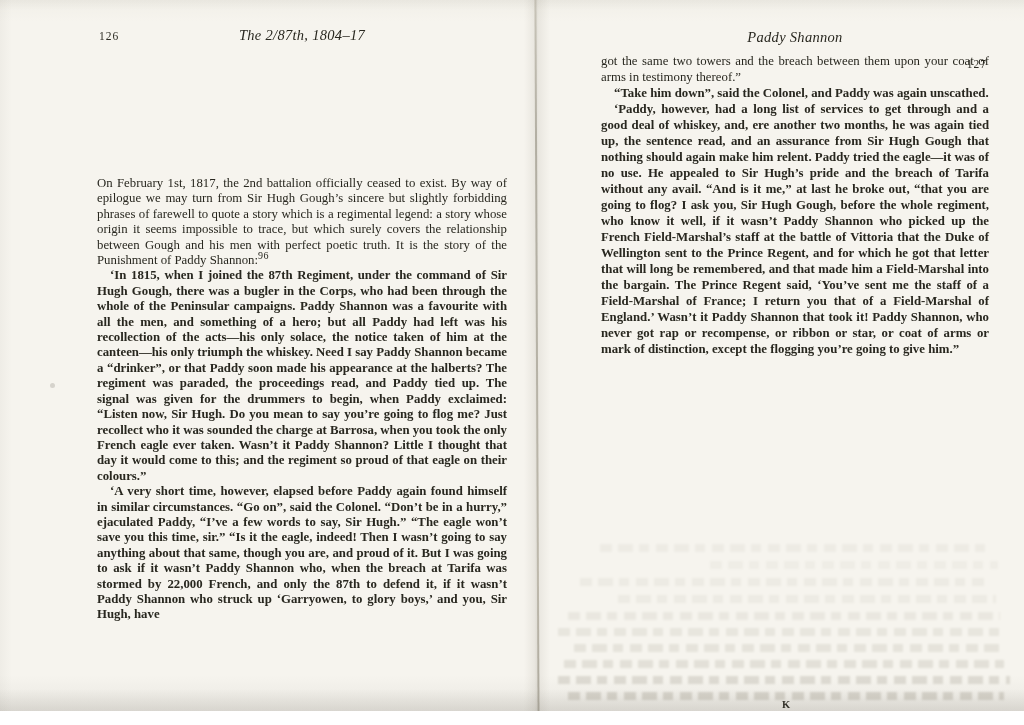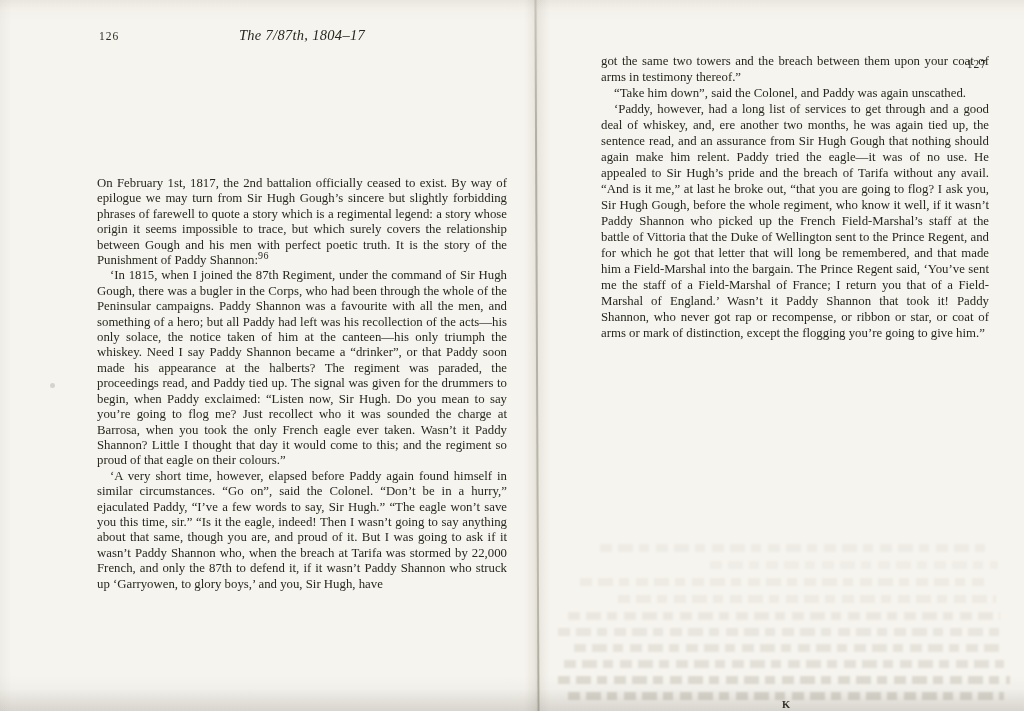--- a/index.html
+++ b/index.html
@@ -48,21 +48,21 @@
   .pagenum-left{left:2px;top:3px;}
   .pagenum-right{right:2px;top:5px;margin-top:24px;}
   .runhead{position:absolute;left:0;right:0;text-align:center;
     font-style:italic;font-size:14.5px;letter-spacing:0.3px;color:#28271f;}
 
   
   .bodytext{position:absolute;text-align:justify;color:#28271f;}
   .body-left{left:97px;top:176px;width:410px;font-size:12.8px;line-height:15.4px;}
   .body-right{left:601px;top:53px;width:388px;font-size:12.8px;line-height:16px;}
   .bodytext p{margin:0;padding:0;}
-  .ind{text-indent:13px;}
+  .ind{text-indent:13px;font-weight:bold;}
   sup.fnref{font-size:10px;line-height:0;vertical-align:super;letter-spacing:0.5px;}
 
   
   .sig{position:absolute;left:776px;top:699px;width:20px;text-align:center;
     font-size:10.5px;font-weight:bold;color:#33322a;}
 
   
   .ghost{position:absolute;left:558px;top:540px;width:458px;height:168px;pointer-events:none;}
   .gl{position:absolute;height:8px;filter:blur(1.3px);
     background:repeating-linear-gradient(90deg,
@@ -79,31 +79,32 @@
   <div class="gutter-line"></div>
   <div class="left-shade"></div>
   <div class="right-shade"></div>
   <div class="top-shade"></div>
   <div class="bottom-shade"></div>
   <div class="speck"></div>
 
   <div>
     <div class="header header-left">
       <span class="pagenum pagenum-left">126</span>
-      <span class="runhead">The 7/87th, 1804–17</span>
+      <span class="runhead">The 2/87th, 1804–17</span>
     </div>
     <div class="bodytext body-left">
       <p><span>On February 1st, 1817, the 2nd battalion officially ceased to exist. By way of epilogue we may turn from Sir Hugh Gough’s sincere but slightly forbidding phrases of farewell to quote a story which is a regimental legend: a story whose origin it seems impossible to trace, but which surely covers the relationship between Gough and his men with perfect poetic truth. It is the story of the Punishment of Paddy Shannon:</span><sup class="fnref">96</sup></p>
       <p class="ind">‘In 1815, when I joined the 87th Regiment, under the command of Sir Hugh Gough, there was a bugler in the Corps, who had been through the whole of the Peninsular campaigns. Paddy Shannon was a favourite with all the men, and something of a hero; but all Paddy had left was his recollection of the acts—his only solace, the notice taken of him at the canteen—his only triumph the whiskey. Need I say Paddy Shannon became a “drinker”, or that Paddy soon made his appearance at the halberts? The regiment was paraded, the proceedings read, and Paddy tied up. The signal was given for the drummers to begin, when Paddy exclaimed: “Listen now, Sir Hugh. Do you mean to say you’re going to flog me? Just recollect who it was sounded the charge at Barrosa, when you took the only French eagle ever taken. Wasn’t it Paddy Shannon? Little I thought that day it would come to this; and the regiment so proud of that eagle on their colours.”</p>
       <p class="ind">‘A very short time, however, elapsed before Paddy again found himself in similar circumstances. “Go on”, said the Colonel. “Don’t be in a hurry,” ejaculated Paddy, “I’ve a few words to say, Sir Hugh.” “The eagle won’t save you this time, sir.” “Is it the eagle, indeed! Then I wasn’t going to say anything about that same, though you are, and proud of it. But I was going to ask if it wasn’t Paddy Shannon who, when the breach at Tarifa was stormed by 22,000 French, and only the 87th to defend it, if it wasn’t Paddy Shannon who struck up ‘Garryowen, to glory boys,’ and you, Sir Hugh, have</p>
     </div>
   </div>
 
   <div>
     <div class="header header-right">
+      <span class="runhead">Paddy Shannon</span>
       <span class="pagenum pagenum-right">127</span>
     </div>
     <div class="bodytext body-right">
       <p>got the same two towers and the breach between them upon your coat of arms in testimony thereof.”</p>
       <p class="ind">“Take him down”, said the Colonel, and Paddy was again unscathed.</p>
       <p class="ind">‘Paddy, however, had a long list of services to get through and a good deal of whiskey, and, ere another two months, he was again tied up, the sentence read, and an assurance from Sir Hugh Gough that nothing should again make him relent. Paddy tried the eagle—it was of no use. He appealed to Sir Hugh’s pride and the breach of Tarifa without any avail. “And is it me,” at last he broke out, “that you are going to flog? I ask you, Sir Hugh Gough, before the whole regiment, who know it well, if it wasn’t Paddy Shannon who picked up the French Field-Marshal’s staff at the battle of Vittoria that the Duke of Wellington sent to the Prince Regent, and for which he got that letter that will long be remembered, and that made him a Field-Marshal into the bargain. The Prince Regent said, ‘You’ve sent me the staff of a Field-Marshal of France; I return you that of a Field-Marshal of England.’ Wasn’t it Paddy Shannon that took it! Paddy Shannon, who never got rap or recompense, or ribbon or star, or coat of arms or mark of distinction, except the flogging you’re going to give him.”</p>
     </div>
 
     <div class="ghost">
       <div class="gl" style="top:4px;left:42px;width:388px;opacity:0.07;"></div>

